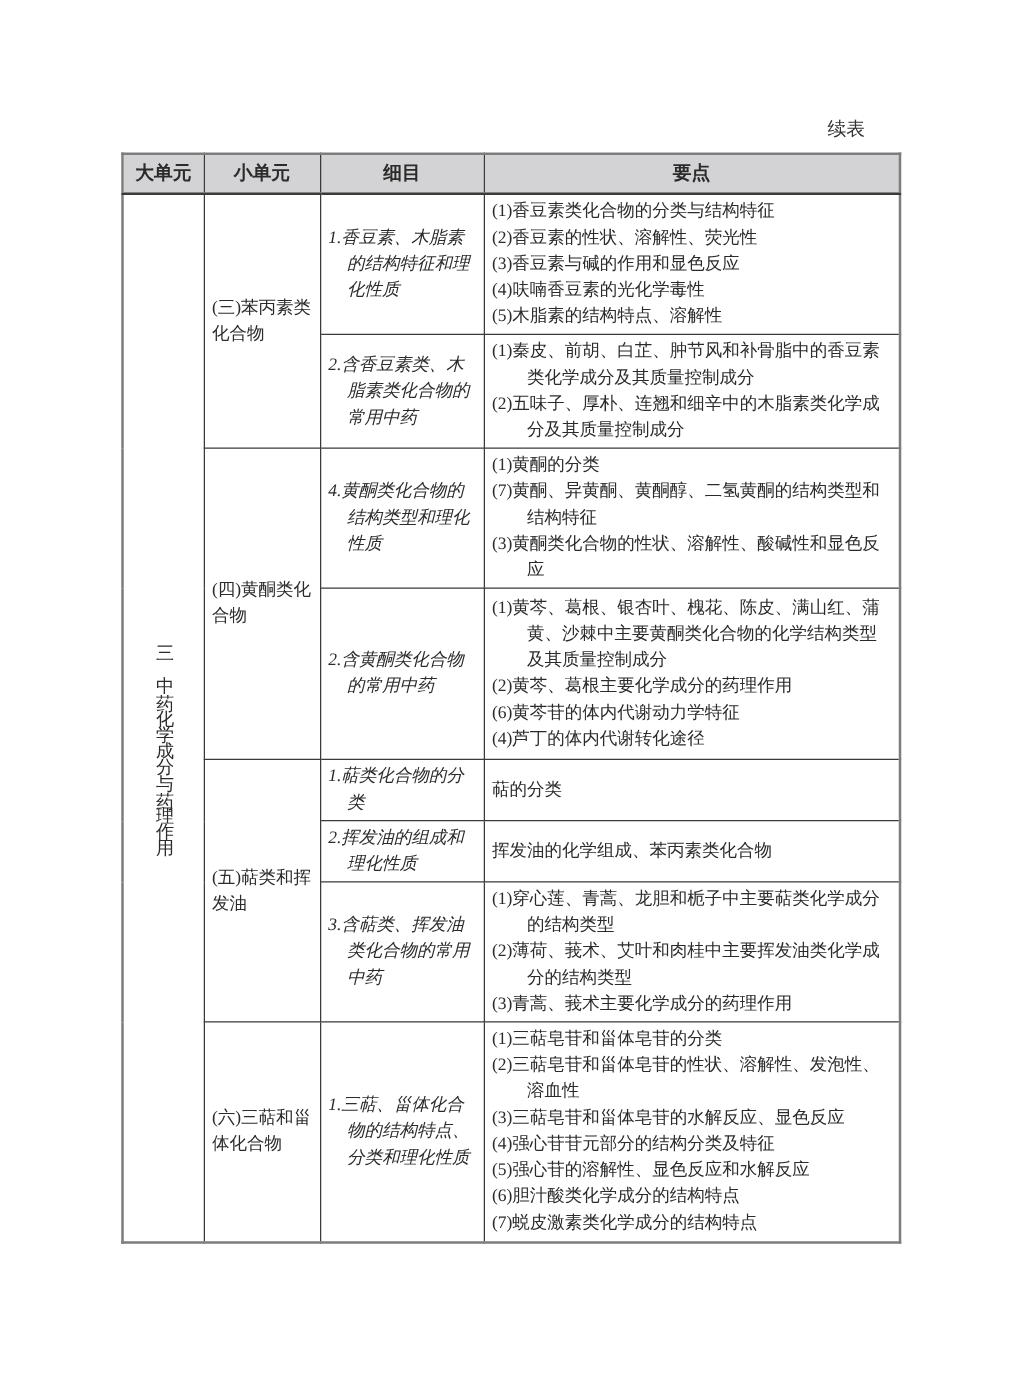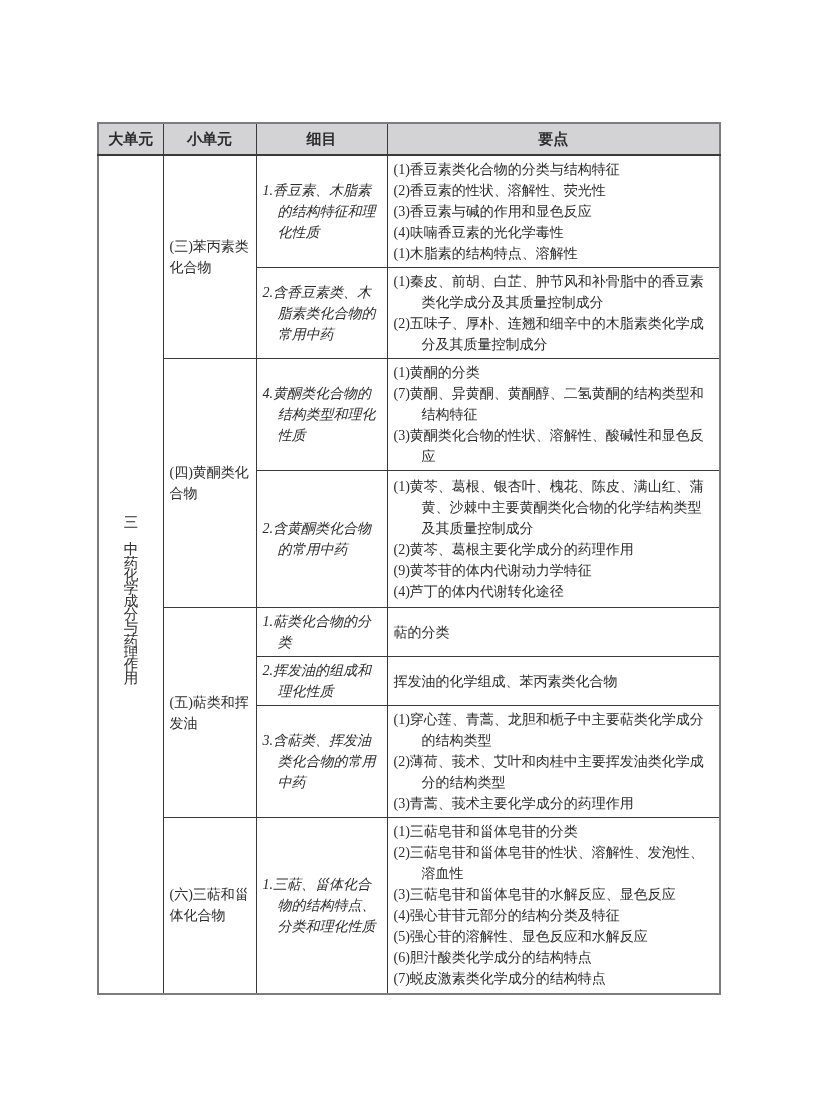--- a/index.html
+++ b/index.html
@@ -53,20 +53,21 @@
   td.sub-cell { padding-left:6px; padding-right:3px;margin-top:33px; }
   .detail { padding-left:15px; text-indent:-15px;font-style:italic; }
   .pt     { padding-left:28px; text-indent:-28px; }
   .pt-plain { padding-left:0; text-indent:0; }
 </style>
 </head>
 <body>
 
 <div class="page">
 
+  <div class="continued-label">续表</div>
 
   <div class="sheet">
     <table class="outline">
       <colgroup>
         <col class="col-unit">
           <col class="col-sub">
           <col class="col-det">
           <col class="col-pts">
       </colgroup>
 
@@ -87,21 +88,21 @@
         </td>
         <td rowspan="2" class="sub-cell">(三)苯丙素类化合物</td>
         <td>
           <div class="detail">1.香豆素、木脂素的结构特征和理化性质</div>
         </td>
         <td>
           <div class="pt">(1)香豆素类化合物的分类与结构特征</div>
           <div class="pt">(2)香豆素的性状、溶解性、荧光性</div>
           <div class="pt">(3)香豆素与碱的作用和显色反应</div>
           <div class="pt">(4)呋喃香豆素的光化学毒性</div>
-          <div class="pt">(1)木脂素的结构特点、溶解性</div>
+          <div class="pt">(5)木脂素的结构特点、溶解性</div>
         </td>
       </tr>
 
       <tr style="height:88px">
         <td>
           <div class="detail">2.含香豆素类、木脂素类化合物的常用中药</div>
         </td>
         <td>
           <div class="pt">(1)秦皮、前胡、白芷、肿节风和补骨脂中的香豆素类化学成分及其质量控制成分</div>
           <div class="pt">(2)五味子、厚朴、连翘和细辛中的木脂素类化学成分及其质量控制成分</div>
@@ -120,21 +121,21 @@
         </td>
       </tr>
 
       <tr style="height:137px">
         <td>
           <div class="detail">2.含黄酮类化合物的常用中药</div>
         </td>
         <td>
           <div class="pt">(1)黄芩、葛根、银杏叶、槐花、陈皮、满山红、蒲黄、沙棘中主要黄酮类化合物的化学结构类型及其质量控制成分</div>
           <div class="pt">(2)黄芩、葛根主要化学成分的药理作用</div>
-          <div class="pt">(9)黄芩苷的体内代谢动力学特征</div>
+          <div class="pt">(6)黄芩苷的体内代谢动力学特征</div>
           <div class="pt">(4)芦丁的体内代谢转化途径</div>
         </td>
       </tr>
 
       <tr style="height:42px">
         <td rowspan="3" class="sub-cell">(五)萜类和挥发油</td>
         <td>
           <div class="detail">1.萜类化合物的分类</div>
         </td>
         <td>

